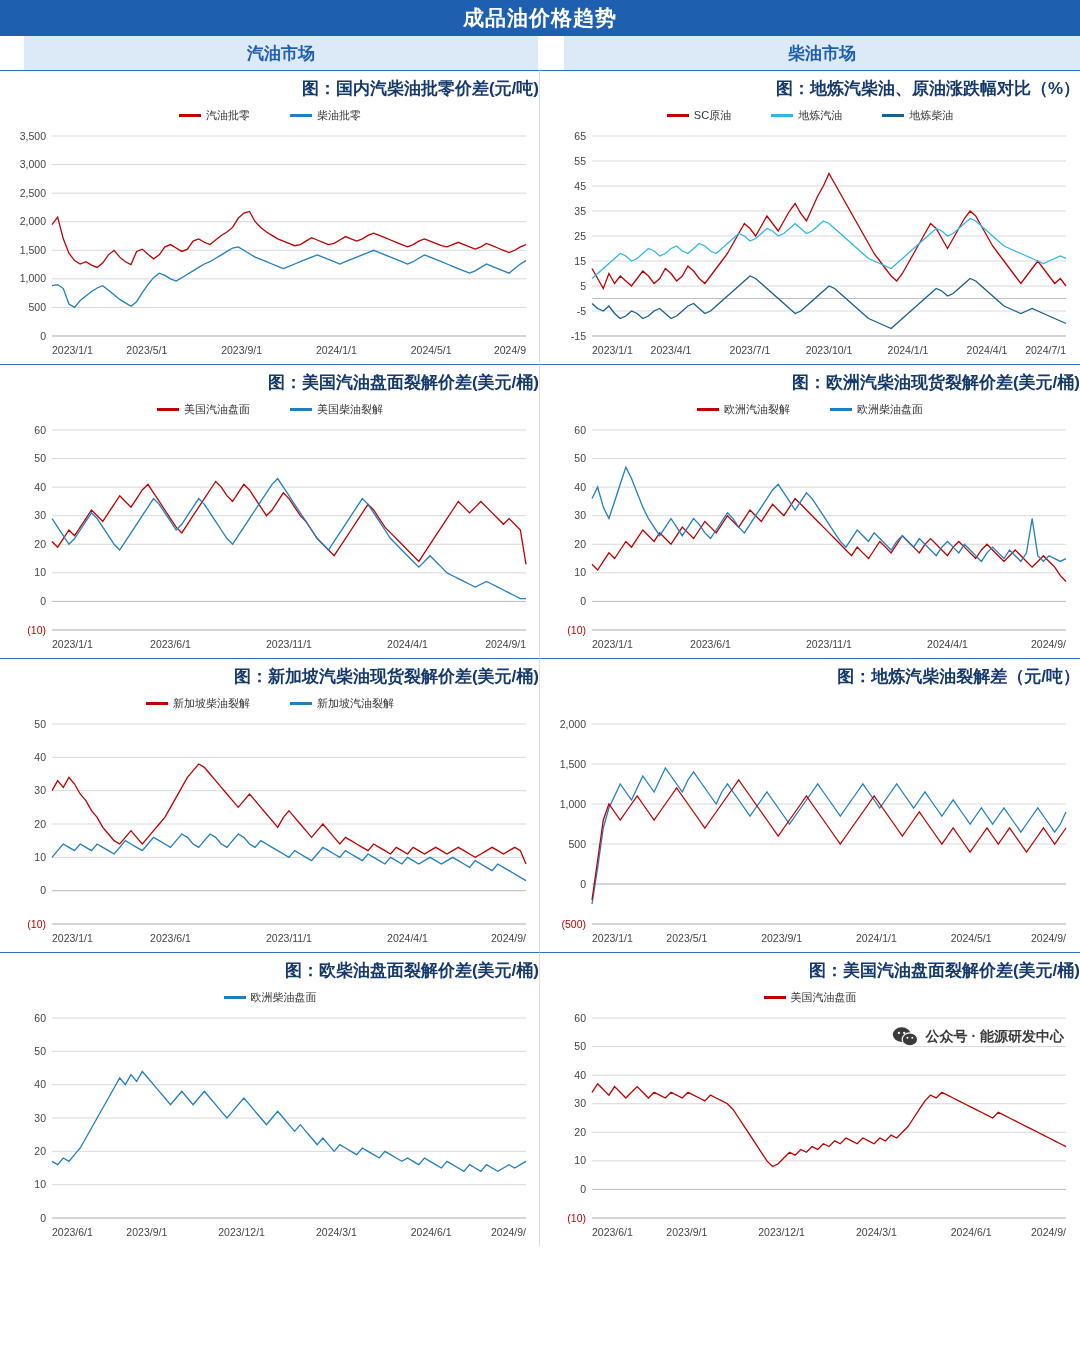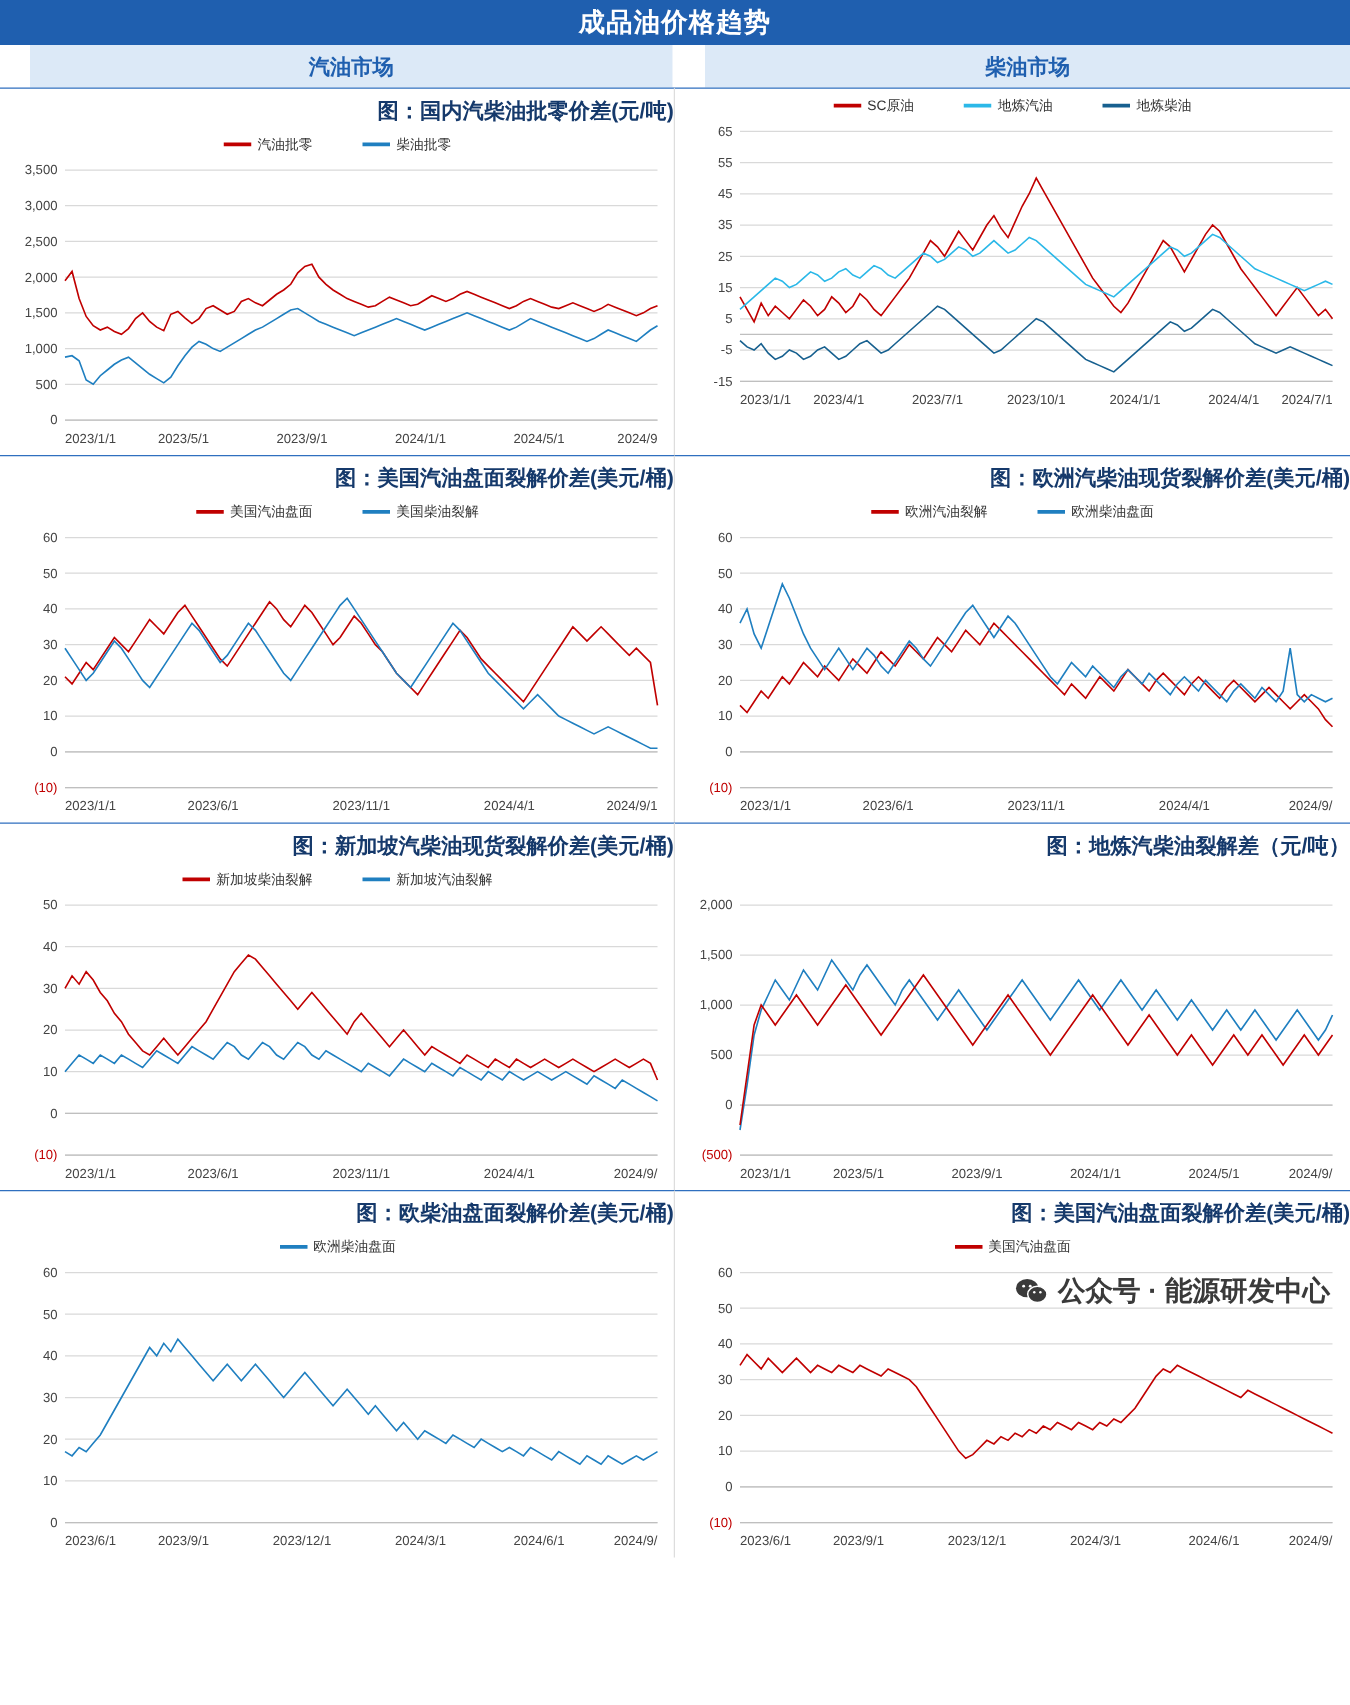--- a/index.html
+++ b/index.html
@@ -52,21 +52,21 @@
 
   svg { display:block; }
   .axis-label { font-size:10.5px; fill:#444; font-family:"Liberation Sans", sans-serif; }
   .axis-label.neg { fill:#c00000; }
   .gridline { stroke:#d9d9d9; stroke-width:1; }
   .axisline { stroke:#bfbfbf; stroke-width:1; }
   .series { fill:none; stroke-width:1.3; }
 
   .watermark {
     position:absolute; right:16px; bottom:20px;
-    font-size:22px; font-weight:bold; color:#3a3a3a;
+    font-size:14px; font-weight:bold; color:#3a3a3a;
     display:flex; align-items:center; gap:8px;
   }
   .wx-icon { width:26px; height:22px; }
 </style>
 </head>
 <body>
 
 <div class="page">
 
   <div class="main-title">成品油价格趋势</div>
@@ -113,20 +113,21 @@
             <text x="241.60000000000002" y="252" text-anchor="middle" class="axis-label">2023/9/1</text>
             <text x="336.4" y="252" text-anchor="middle" class="axis-label">2024/1/1</text>
             <text x="431.20000000000005" y="252" text-anchor="middle" class="axis-label">2024/5/1</text>
             <text x="526" y="252" text-anchor="end" class="axis-label">2024/9</text>
             <path d="M52.00 122.57 L57.64 115.14 L63.29 136.86 L68.93 151.14 L74.57 158.57 L80.21 162.00 L85.86 159.71 L91.50 163.14 L97.14 165.43 L102.79 160.86 L108.43 152.86 L114.07 148.29 L119.71 155.14 L125.36 159.71 L131.00 162.57 L136.64 149.43 L142.29 147.14 L147.93 152.29 L153.57 156.86 L159.21 152.86 L164.86 144.86 L170.50 142.57 L176.14 146.00 L181.79 149.43 L187.43 147.14 L193.07 139.14 L198.71 136.86 L204.36 140.29 L210.00 142.57 L215.64 138.00 L221.29 133.43 L226.93 130.00 L232.57 125.43 L238.21 116.29 L243.86 111.14 L249.50 109.43 L255.14 119.71 L260.79 125.43 L266.43 130.00 L272.07 133.43 L277.71 136.86 L283.36 139.14 L289.00 141.43 L294.64 143.71 L300.29 142.57 L305.93 139.14 L311.57 135.71 L317.21 138.00 L322.86 140.29 L328.50 142.57 L334.14 141.43 L339.79 138.00 L345.43 134.57 L351.07 136.86 L356.71 139.14 L362.36 136.86 L368.00 133.43 L373.64 131.14 L379.29 133.43 L384.93 135.71 L390.57 138.00 L396.21 140.29 L401.86 142.57 L407.50 144.86 L413.14 142.57 L418.79 139.14 L424.43 136.86 L430.07 139.14 L435.71 141.43 L441.36 143.71 L447.00 144.86 L452.64 142.57 L458.29 140.29 L463.93 142.57 L469.57 144.86 L475.21 147.14 L480.86 144.86 L486.50 141.43 L492.14 143.71 L497.79 146.00 L503.43 148.29 L509.07 150.57 L514.71 148.29 L520.36 144.86 L526.00 142.57 " class="series" stroke="#C00000"></path>
             <path d="M52.00 183.71 L57.64 182.57 L63.29 186.57 L68.93 202.00 L74.57 205.43 L80.21 198.57 L85.86 194.00 L91.50 189.43 L97.14 186.00 L102.79 183.71 L108.43 188.29 L114.07 192.86 L119.71 197.43 L125.36 200.86 L131.00 204.29 L136.64 199.71 L142.29 190.57 L147.93 182.57 L153.57 175.71 L159.21 171.14 L164.86 173.43 L170.50 176.86 L176.14 179.14 L181.79 175.71 L187.43 172.29 L193.07 168.86 L198.71 165.43 L204.36 162.00 L210.00 159.71 L215.64 156.29 L221.29 152.86 L226.93 149.43 L232.57 146.00 L238.21 144.86 L243.86 148.29 L249.50 151.71 L255.14 155.14 L260.79 157.43 L266.43 159.71 L272.07 162.00 L277.71 164.29 L283.36 166.57 L289.00 164.29 L294.64 162.00 L300.29 159.71 L305.93 157.43 L311.57 155.14 L317.21 152.86 L322.86 155.14 L328.50 157.43 L334.14 159.71 L339.79 162.00 L345.43 159.71 L351.07 157.43 L356.71 155.14 L362.36 152.86 L368.00 150.57 L373.64 148.29 L379.29 150.57 L384.93 152.86 L390.57 155.14 L396.21 157.43 L401.86 159.71 L407.50 162.00 L413.14 159.71 L418.79 156.29 L424.43 152.86 L430.07 155.14 L435.71 157.43 L441.36 159.71 L447.00 162.00 L452.64 164.29 L458.29 166.57 L463.93 168.86 L469.57 171.14 L475.21 168.86 L480.86 165.43 L486.50 162.00 L492.14 164.29 L497.79 166.57 L503.43 168.86 L509.07 171.14 L514.71 166.57 L520.36 162.00 L526.00 158.57 " class="series" stroke="#1F7FC0"></path>
           </svg>
         </div>
       </div>
       <div class="cell">
+        <div class="chart-title">图：地炼汽柴油、原油涨跌幅对比（%）</div>
         <div class="chart-area">
           <div class="legend">
             <div class="legend-item">
               <span class="legend-swatch" style="background: rgb(192, 0, 0);"></span>
               <span>SC原油</span>
             </div>
             <div class="legend-item">
               <span class="legend-swatch" style="background: rgb(43, 184, 232);"></span>
               <span>地炼汽油</span>
             </div>

